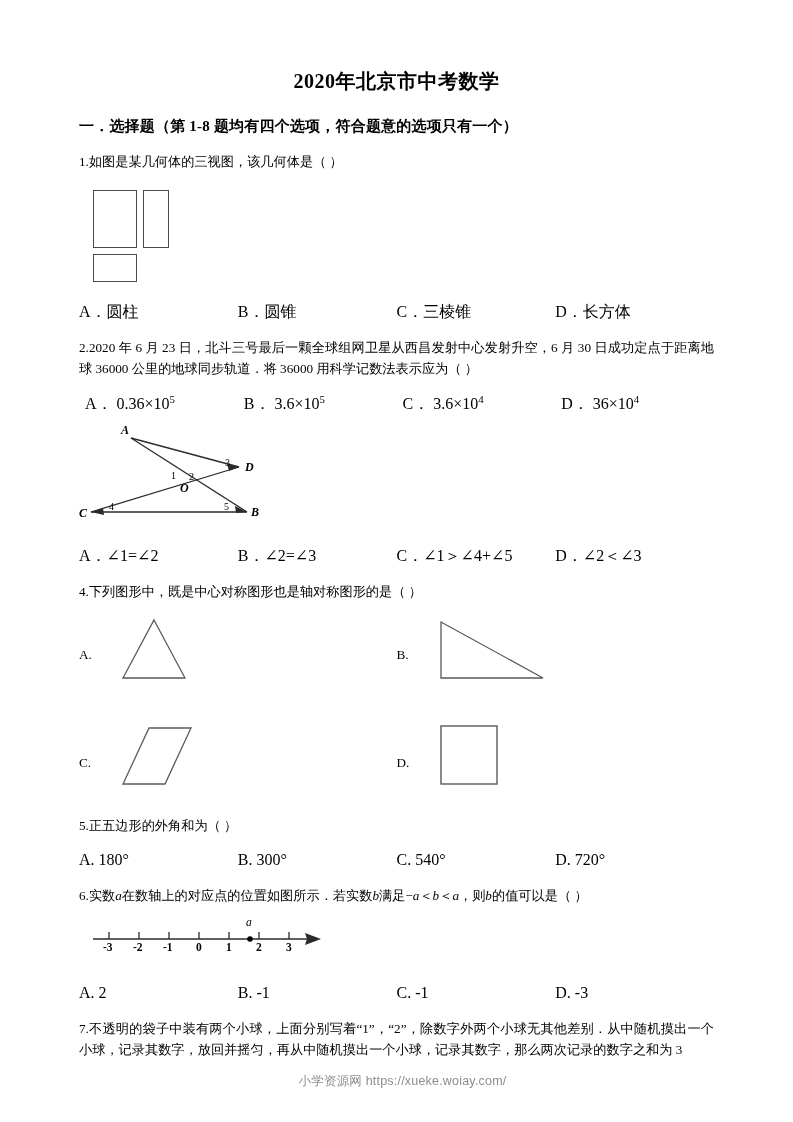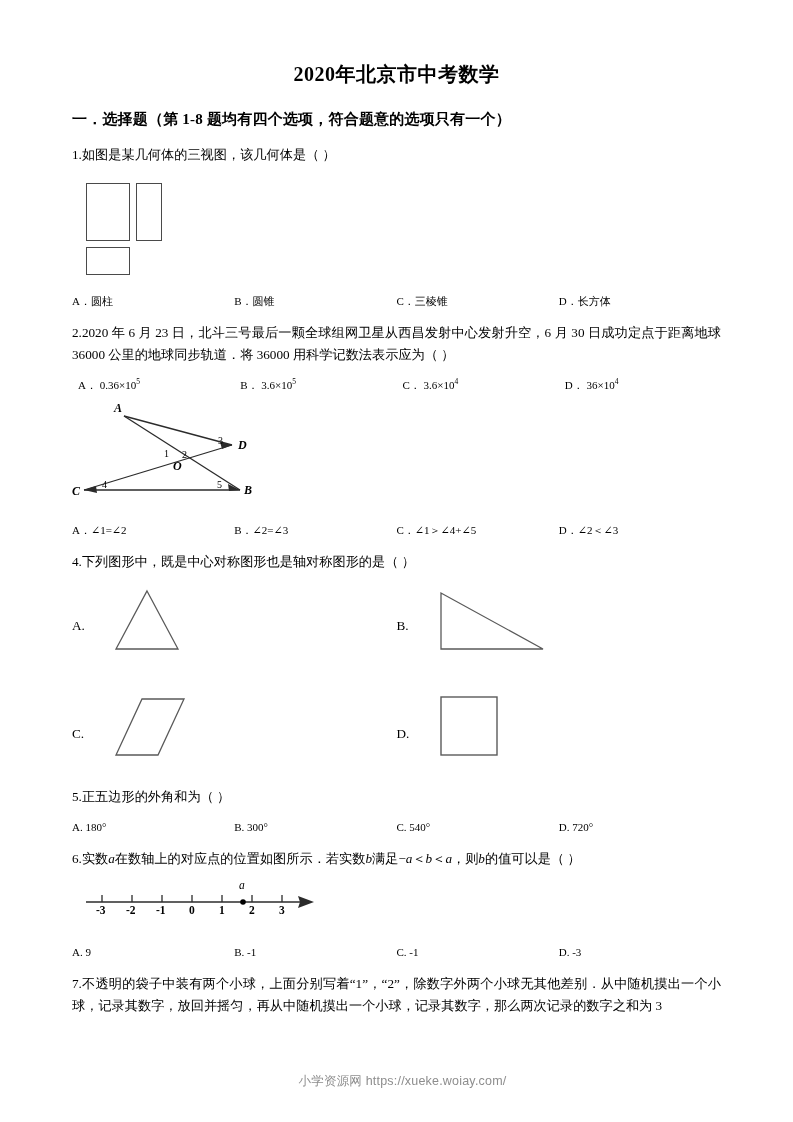--- a/index.html
+++ b/index.html
@@ -12,21 +12,21 @@
     height: 1122px;
     font-family: "Liberation Serif", "DejaVu Serif", serif;
     color: #000000;
     position: relative;
     overflow: hidden;
   }
   .page {
     position: relative;
     width: 793px;
     height: 1122px;
-    padding: 0;
+    padding: 7px;
     box-sizing: border-box;
   }
   .doc-title {
     text-align: center;
     font-weight: bold;
     font-size: 20px;
     letter-spacing: 0.5px;
     margin: 0;
     padding-top: 62px;
     line-height: 1.2;
@@ -46,21 +46,21 @@
   .q-text {
     font-size: 13.2px;
     line-height: 1.62;
     margin-top: 13px;
     margin-bottom: 0;
     text-align: justify;
   }
   .q-text.tight { margin-top: 11px; }
   .opts {
     display: flex;
-    font-size: 11px;
+    font-size: 16px;
     margin-top: 12px;
     line-height: 1.5;
   }
   .opts > div {
     width: 25%;
     white-space: nowrap;
   }
   .opts.indent > div { padding-left: 6px; }
   .mi { font-style: italic; font-family: "Liberation Serif", serif; }
   sup { font-size: 0.68em; vertical-align: super; line-height: 0; }
@@ -284,21 +284,21 @@
       <span class="nl-num" style="left:24px;  top:28px;">-3</span>
       <span class="nl-num" style="left:54px;  top:28px;">-2</span>
       <span class="nl-num" style="left:84px;  top:28px;">-1</span>
       <span class="nl-num" style="left:117px; top:28px;">0</span>
       <span class="nl-num" style="left:147px; top:28px;">1</span>
       <span class="nl-num" style="left:177px; top:28px;">2</span>
       <span class="nl-num" style="left:207px; top:28px;">3</span>
     </div>
 
     <div class="opts">
-      <div>A. 9</div>
+      <div>A. 2</div>
       <div>B. -1</div>
       <div>C. -1</div>
       <div>D. -3</div>
     </div>
 
     <div class="q-text">7.不透明的袋子中装有两个小球，上面分别写着“1”，“2”，除数字外两个小球无其他差别．从中随机摸出一个小球，记录其数字，放回并摇匀，再从中随机摸出一个小球，记录其数字，那么两次记录的数字之和为 3</div>
 
   </div>
 
   <div class="footer">小学资源网 https://xueke.woiay.com/</div>

